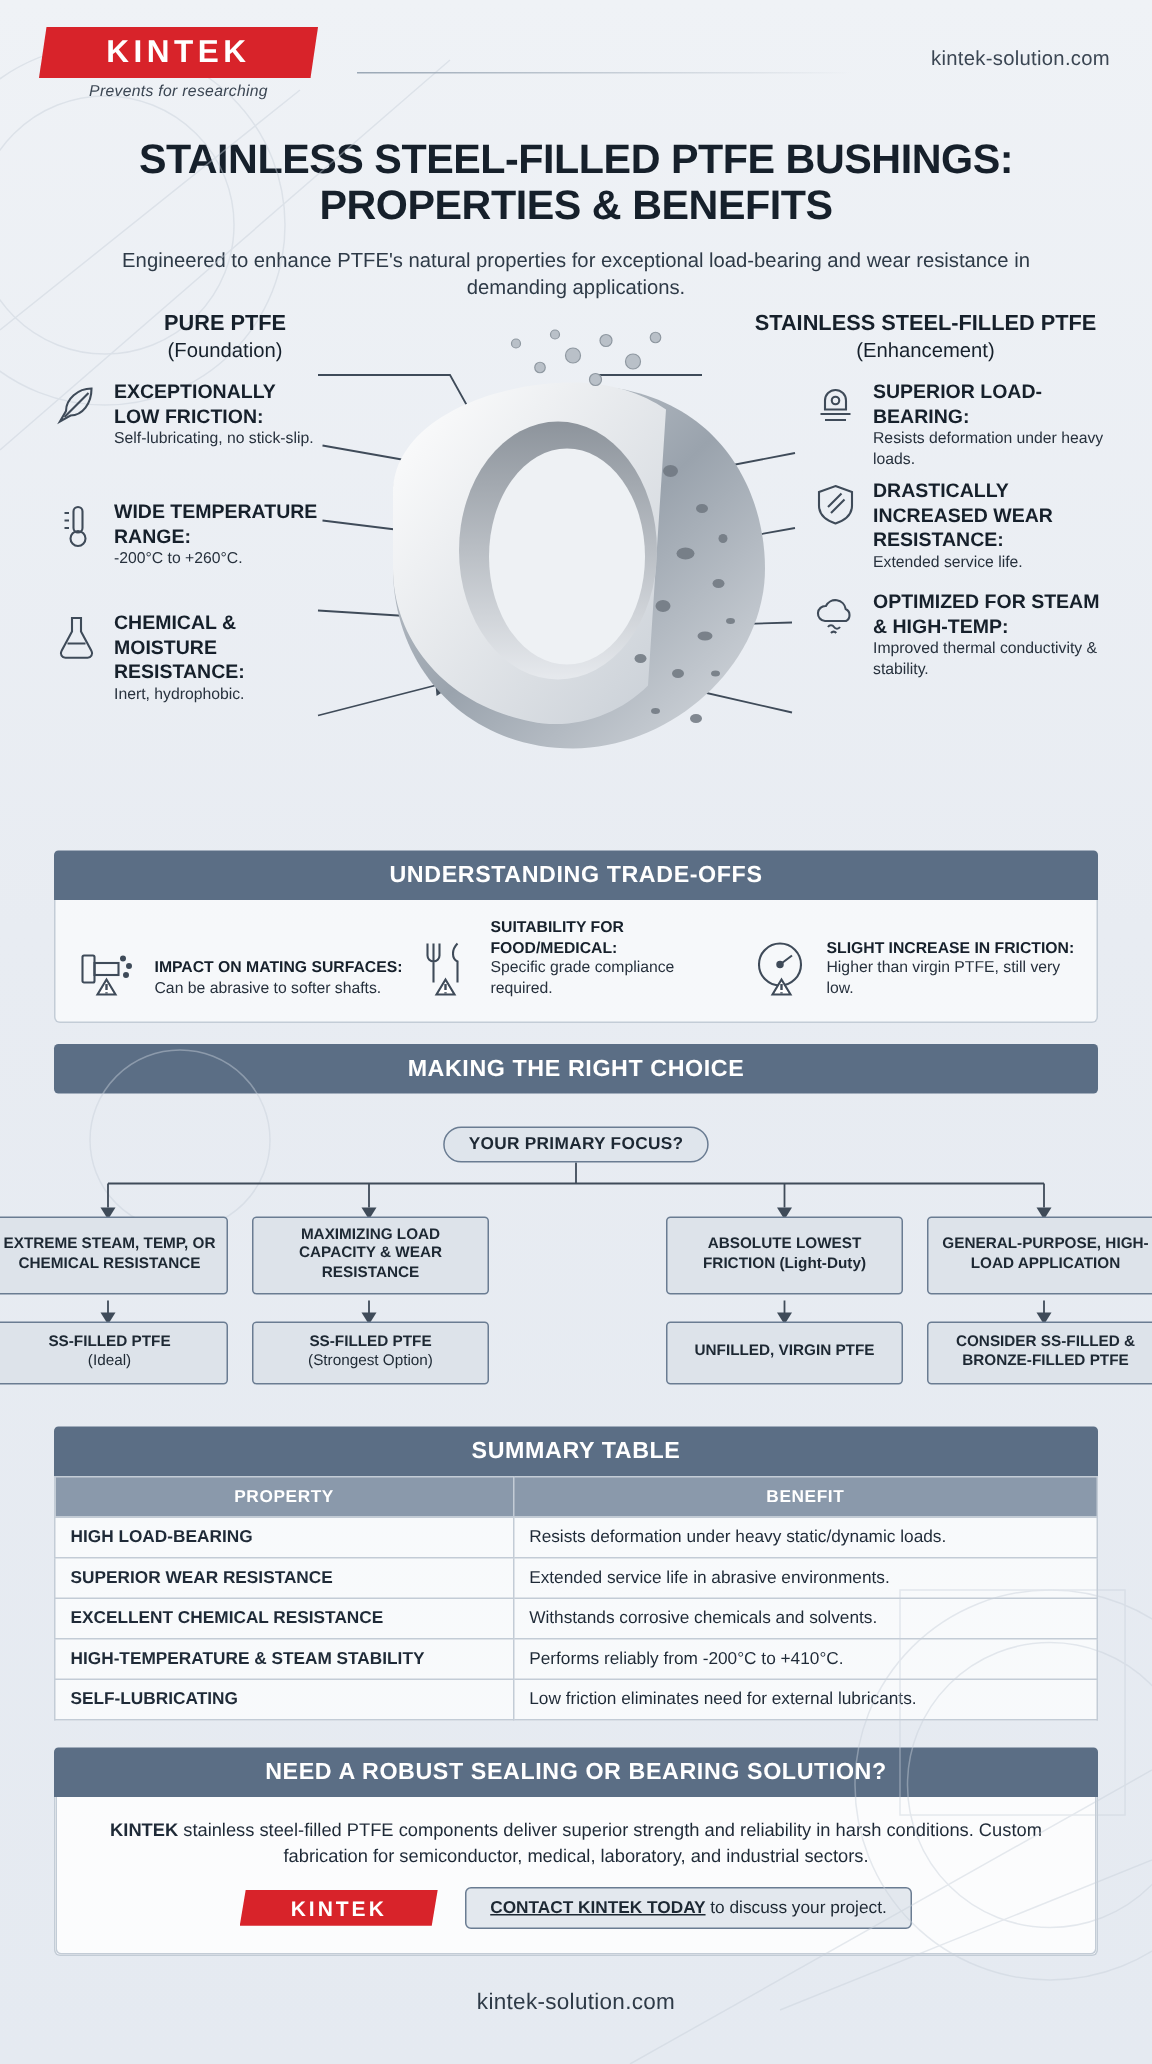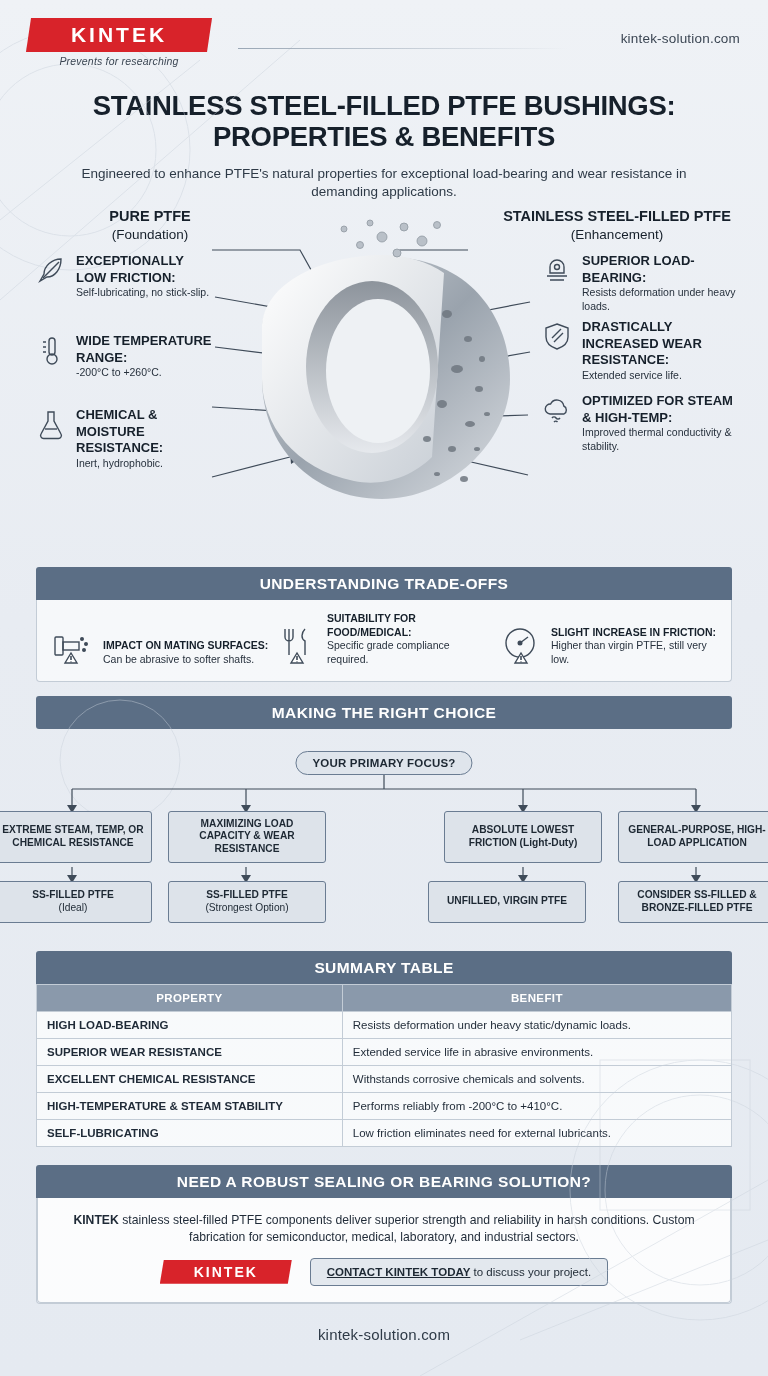--- a/index.html
+++ b/index.html
@@ -473,21 +473,21 @@
     <div class="branch-box" style="left:582px">GENERAL-PURPOSE, HIGH-LOAD APPLICATION</div>
 
     <div class="leaf-box" style="left:-42px">
       <div><span>SS-FILLED PTFE</span><br>
       <span class="lite">(Ideal)</span></div>
     </div>
     <div class="leaf-box" style="left:132px">
       <div><span>SS-FILLED PTFE</span><br>
       <span class="lite">(Strongest Option)</span></div>
     </div>
-    <div class="leaf-box" style="left:392px">UNFILLED, VIRGIN PTFE</div>
+    <div class="leaf-box" style="left:408px">UNFILLED, VIRGIN PTFE</div>
     <div class="leaf-box" style="left:582px">CONSIDER SS-FILLED &amp; BRONZE-FILLED PTFE</div>
   </div>
 
   <div class="band" style="margin-top:6px">SUMMARY TABLE</div>
   <div class="table-wrap" style="margin-top:0">
     <table>
       <thead>
         <tr>
           <th>PROPERTY</th>
           <th>BENEFIT</th>

